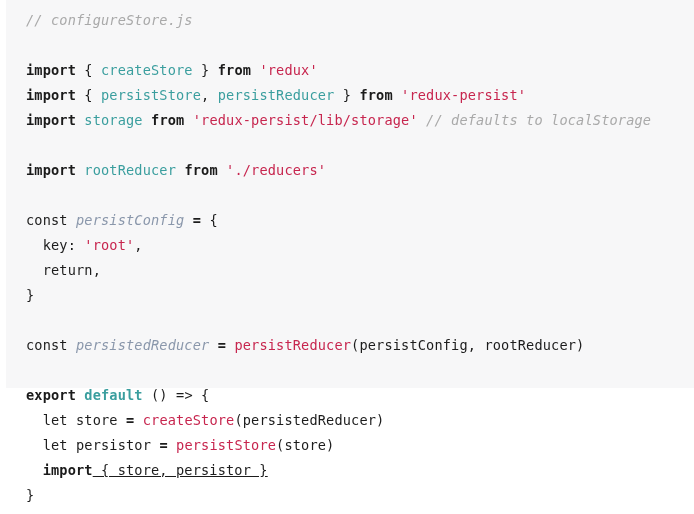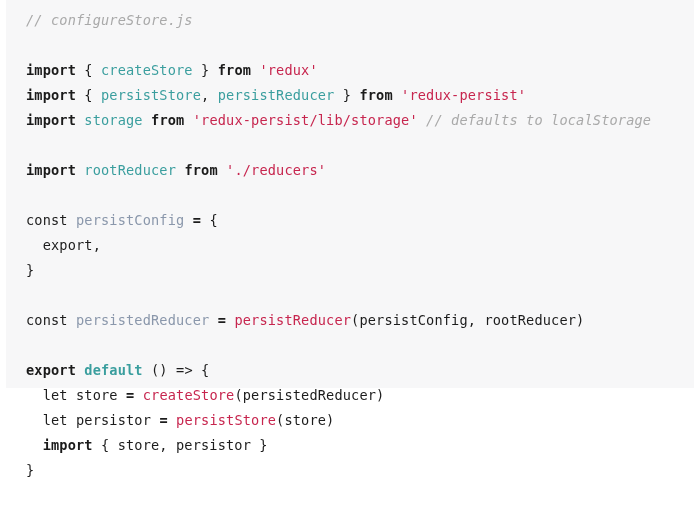--- a/index.html
+++ b/index.html
@@ -48,45 +48,46 @@
   .code-line.blank {
     height: 25px;
   }
   .tok { white-space: pre; }
   .tok.kw        { color: #1a1a1a; font-weight: bold; }
   .tok.kw-soft   { color: #1c1c1c; font-weight: normal; text-align: center; }
   .tok.ident     { color: #3a9e9e; }
   .tok.teal      { color: #3a9e9e; font-weight: bold; }
   .tok.str       { color: #c7254e; }
   .tok.call      { color: #c7254e; }
-  .tok.decl      { color: #8a97ab; }
+  .tok.decl      { color: #8a97ab; font-style: italic; }
   .tok.comment   { color: #a9a9a9; font-style: italic; }
   .tok.plain     { color: #1c1c1c; }
   .tok.punct     { color: #1c1c1c; }
   .tok.op        { color: #1c1c1c; font-weight: bold; }
 </style>
 </head>
 <body>
 
 <div id="code-block" style="background: rgb(247, 247, 248);">
   <div id="gutter-strip" style="background: rgb(255, 255, 255);"></div>
   <div id="code-lines">
       <div class="code-line"><span class="tok comment" style="color: rgb(169, 169, 169);">// configureStore.js</span></div>
       <div class="code-line blank"></div>
       <div class="code-line"><span class="tok kw" style="color: rgb(26, 26, 26);">import</span><span class="tok punct" style="color: rgb(28, 28, 28);"> { </span><span class="tok ident" style="color: rgb(58, 158, 158);">createStore</span><span class="tok punct" style="color: rgb(28, 28, 28);"> } </span><span class="tok kw" style="color: rgb(26, 26, 26);">from</span><span class="tok plain" style="color: rgb(28, 28, 28);"> </span><span class="tok str" style="color: rgb(199, 37, 78);">'redux'</span></div>
       <div class="code-line"><span class="tok kw" style="color: rgb(26, 26, 26);">import</span><span class="tok punct" style="color: rgb(28, 28, 28);"> { </span><span class="tok ident" style="color: rgb(58, 158, 158);">persistStore</span><span class="tok punct" style="color: rgb(28, 28, 28);">, </span><span class="tok ident" style="color: rgb(58, 158, 158);">persistReducer</span><span class="tok punct" style="color: rgb(28, 28, 28);"> } </span><span class="tok kw" style="color: rgb(26, 26, 26);">from</span><span class="tok plain" style="color: rgb(28, 28, 28);"> </span><span class="tok str" style="color: rgb(199, 37, 78);">'redux-persist'</span></div>
       <div class="code-line"><span class="tok kw" style="color: rgb(26, 26, 26);">import</span><span class="tok plain" style="color: rgb(28, 28, 28);"> </span><span class="tok ident" style="color: rgb(58, 158, 158);">storage</span><span class="tok plain" style="color: rgb(28, 28, 28);"> </span><span class="tok kw" style="color: rgb(26, 26, 26);">from</span><span class="tok plain" style="color: rgb(28, 28, 28);"> </span><span class="tok str" style="color: rgb(199, 37, 78);">'redux-persist/lib/storage'</span><span class="tok plain" style="color: rgb(28, 28, 28);"> </span><span class="tok comment" style="color: rgb(169, 169, 169);">// defaults to localStorage</span></div>
       <div class="code-line blank"></div>
       <div class="code-line"><span class="tok kw" style="color: rgb(26, 26, 26);">import</span><span class="tok plain" style="color: rgb(28, 28, 28);"> </span><span class="tok ident" style="color: rgb(58, 158, 158);">rootReducer</span><span class="tok plain" style="color: rgb(28, 28, 28);"> </span><span class="tok kw" style="color: rgb(26, 26, 26);">from</span><span class="tok plain" style="color: rgb(28, 28, 28);"> </span><span class="tok str" style="color: rgb(199, 37, 78);">'./reducers'</span></div>
       <div class="code-line blank"></div>
       <div class="code-line"><span class="tok kw-soft" style="color: rgb(28, 28, 28);">const</span><span class="tok plain" style="color: rgb(28, 28, 28);"> </span><span class="tok decl" style="color: rgb(138, 151, 171);">persistConfig</span><span class="tok plain" style="color: rgb(28, 28, 28);"> </span><span class="tok op" style="color: rgb(28, 28, 28);">=</span><span class="tok punct" style="color: rgb(28, 28, 28);"> {</span></div>
-      <div class="code-line"><span class="tok plain" style="color: rgb(28, 28, 28);">  export,</span></div>
+      <div class="code-line"><span class="tok plain" style="color: rgb(28, 28, 28);">  key: </span><span class="tok str" style="color: rgb(199, 37, 78);">'root'</span><span class="tok punct" style="color: rgb(28, 28, 28);">,</span></div>
+      <div class="code-line"><span class="tok plain" style="color: rgb(28, 28, 28);">  return,</span></div>
       <div class="code-line"><span class="tok punct" style="color: rgb(28, 28, 28);">}</span></div>
       <div class="code-line blank"></div>
       <div class="code-line"><span class="tok kw-soft" style="color: rgb(28, 28, 28);">const</span><span class="tok plain" style="color: rgb(28, 28, 28);"> </span><span class="tok decl" style="color: rgb(138, 151, 171);">persistedReducer</span><span class="tok plain" style="color: rgb(28, 28, 28);"> </span><span class="tok op" style="color: rgb(28, 28, 28);">=</span><span class="tok plain" style="color: rgb(28, 28, 28);"> </span><span class="tok call" style="color: rgb(199, 37, 78);">persistReducer</span><span class="tok plain" style="color: rgb(28, 28, 28);">(persistConfig, rootReducer)</span></div>
       <div class="code-line blank"></div>
       <div class="code-line"><span class="tok kw" style="color: rgb(26, 26, 26);">export</span><span class="tok plain" style="color: rgb(28, 28, 28);"> </span><span class="tok teal" style="color: rgb(58, 158, 158);">default</span><span class="tok plain" style="color: rgb(28, 28, 28);"> () </span><span class="tok plain" style="color: rgb(28, 28, 28);">=&gt;</span><span class="tok punct" style="color: rgb(28, 28, 28);"> {</span></div>
       <div class="code-line"><span class="tok plain" style="color: rgb(28, 28, 28);">  </span><span class="tok kw-soft" style="color: rgb(28, 28, 28);">let</span><span class="tok plain" style="color: rgb(28, 28, 28);"> store </span><span class="tok op" style="color: rgb(28, 28, 28);">=</span><span class="tok plain" style="color: rgb(28, 28, 28);"> </span><span class="tok call" style="color: rgb(199, 37, 78);">createStore</span><span class="tok plain" style="color: rgb(28, 28, 28);">(persistedReducer)</span></div>
       <div class="code-line"><span class="tok plain" style="color: rgb(28, 28, 28);">  </span><span class="tok kw-soft" style="color: rgb(28, 28, 28);">let</span><span class="tok plain" style="color: rgb(28, 28, 28);"> persistor </span><span class="tok op" style="color: rgb(28, 28, 28);">=</span><span class="tok plain" style="color: rgb(28, 28, 28);"> </span><span class="tok call" style="color: rgb(199, 37, 78);">persistStore</span><span class="tok plain" style="color: rgb(28, 28, 28);">(store)</span></div>
-      <div class="code-line"><span class="tok plain" style="color: rgb(28, 28, 28);">  </span><span class="tok kw" style="color: rgb(26, 26, 26);">import</span><span class="tok plain" style="color: rgb(28, 28, 28);"> { store, persistor }</span></div>
+      <div class="code-line"><span class="tok plain" style="color: rgb(28, 28, 28);">  </span><span class="tok kw" style="color: rgb(26, 26, 26);">import</span><span class="tok plain" style="color: rgb(28, 28, 28); text-decoration: underline;"> { store, persistor }</span></div>
       <div class="code-line"><span class="tok punct" style="color: rgb(28, 28, 28);">}</span></div>
     </div>
 </div>
 
 </body></html>

